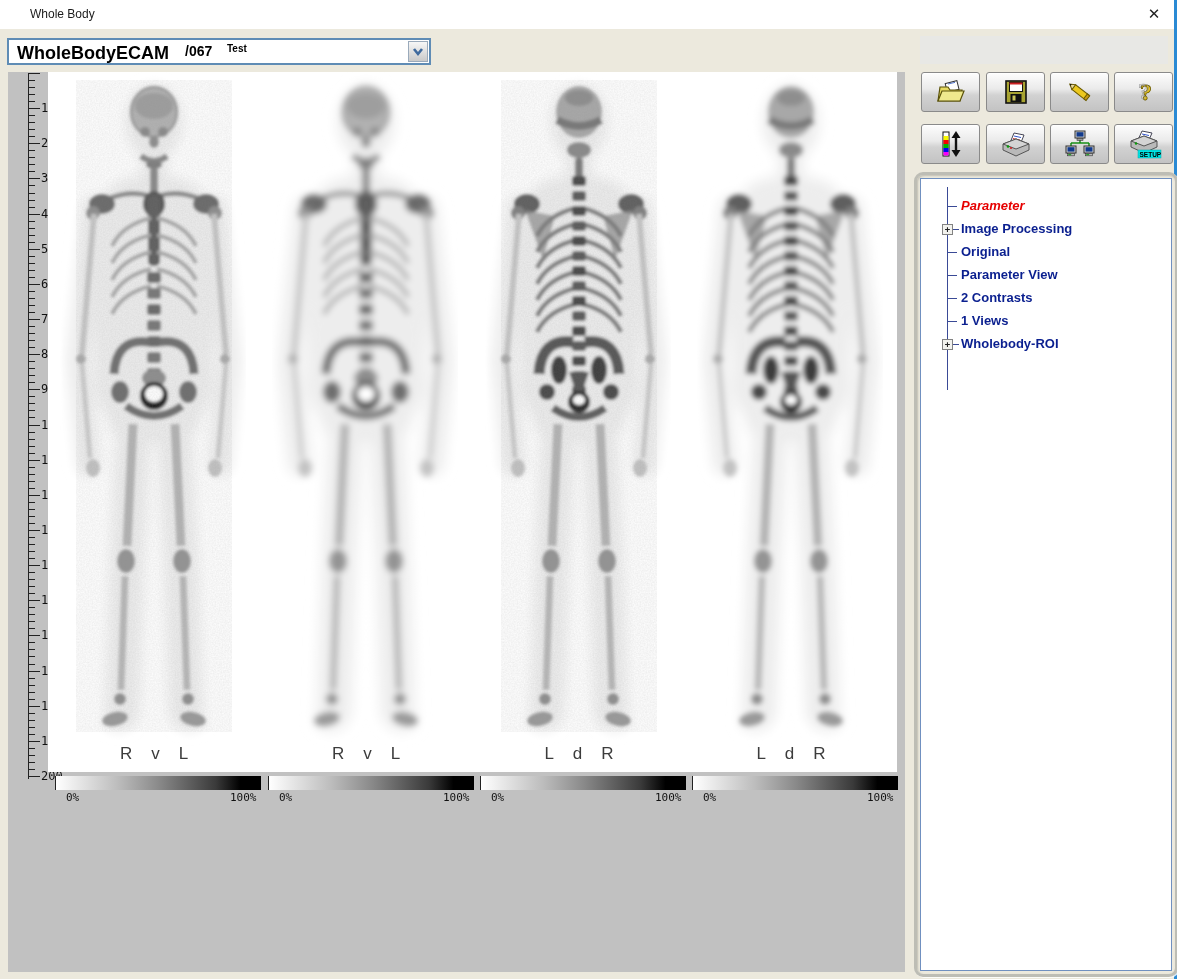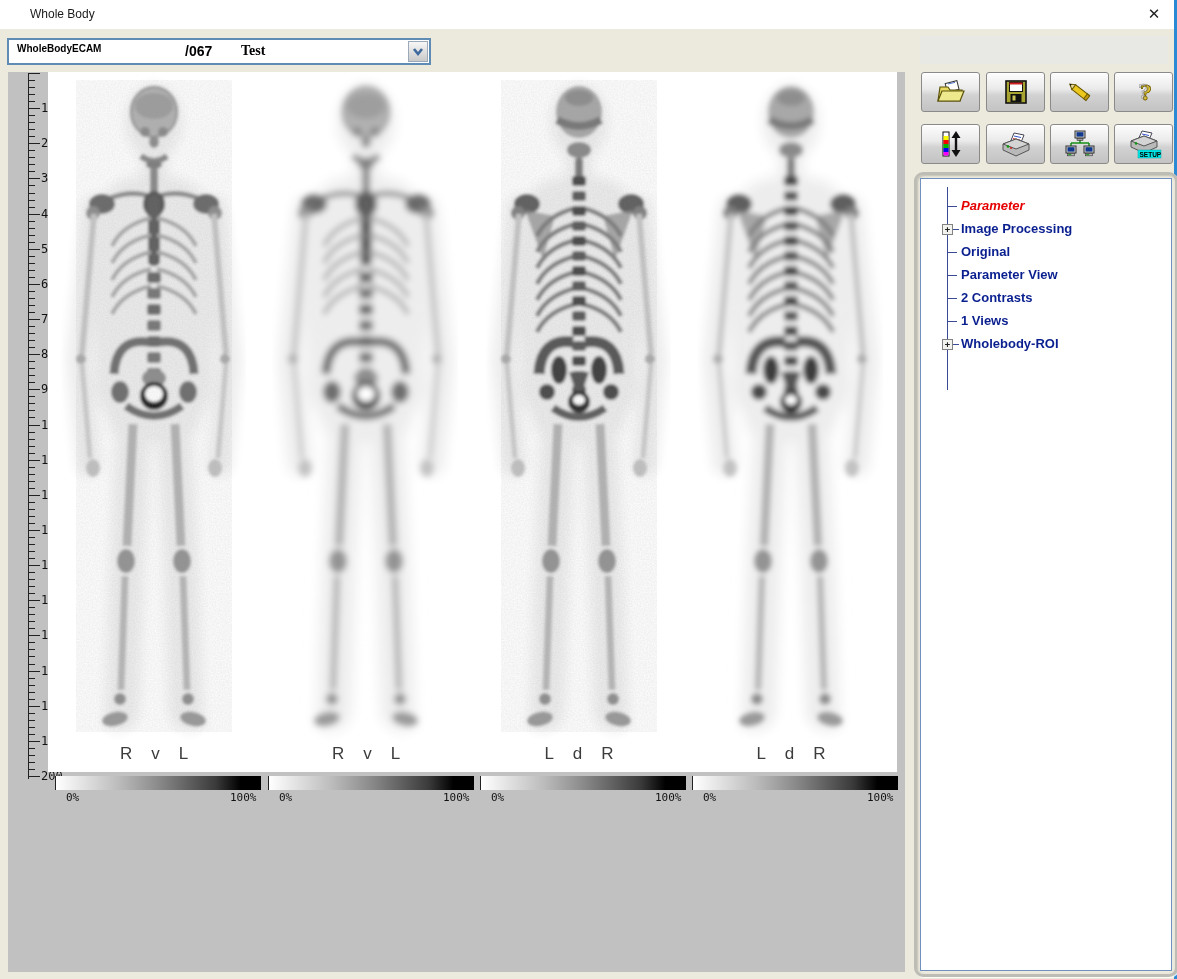--- a/index.html
+++ b/index.html
@@ -11,23 +11,23 @@
   
   .titlebar{position:absolute;left:0;top:0;right:0;height:29px;background:#ffffff;}
   .title-text{position:absolute;left:30px;top:7px;font-size:12px;color:#1b1b1b;}
   .close-btn{position:absolute;right:12px;top:3px;width:22px;height:22px;
     font-size:15px;line-height:22px;text-align:center;color:#222;}
   .win-border-right{position:absolute;right:0;top:0;width:3px;height:100%;background:#2a8ad4;}
 
   
   .combobox{position:absolute;left:7px;top:38px;width:424px;height:27px;background:#fff;
     border:2px solid #5f8cb5;box-sizing:border-box;}
-  .combo-study{position:absolute;left:8px;top:3px;font-size:10px;font-weight:bold;color:#000;}
+  .combo-study{position:absolute;left:8px;top:3px;font-size:18px;font-weight:bold;color:#000;}
   .combo-id{position:absolute;left:176px;top:3px;font-size:14px;font-weight:bold;color:#000;}
-  .combo-patient{position:absolute;left:232px;top:3px;font-size:14px;font-weight:bold;color:#000;font-family:Liberation Serif, serif;}
+  .combo-patient{position:absolute;left:218px;top:3px;font-size:10px;font-weight:bold;color:#000;}
   .combo-btn{position:absolute;right:1px;top:1px;width:20px;bottom:1px;
     background:linear-gradient(180deg,#f7f7f7,#dedede 55%,#c9c9c9);
     border:1px solid #9aaabb;box-sizing:border-box;}
   .combo-btn svg{position:absolute;left:2px;top:4px;}
 
   
   .gray-panel{position:absolute;left:8px;top:72px;width:897px;height:900px;background:#c1c1c1;}
 
   
   .ruler{position:absolute;left:0;top:0;width:44px;height:712px;}

